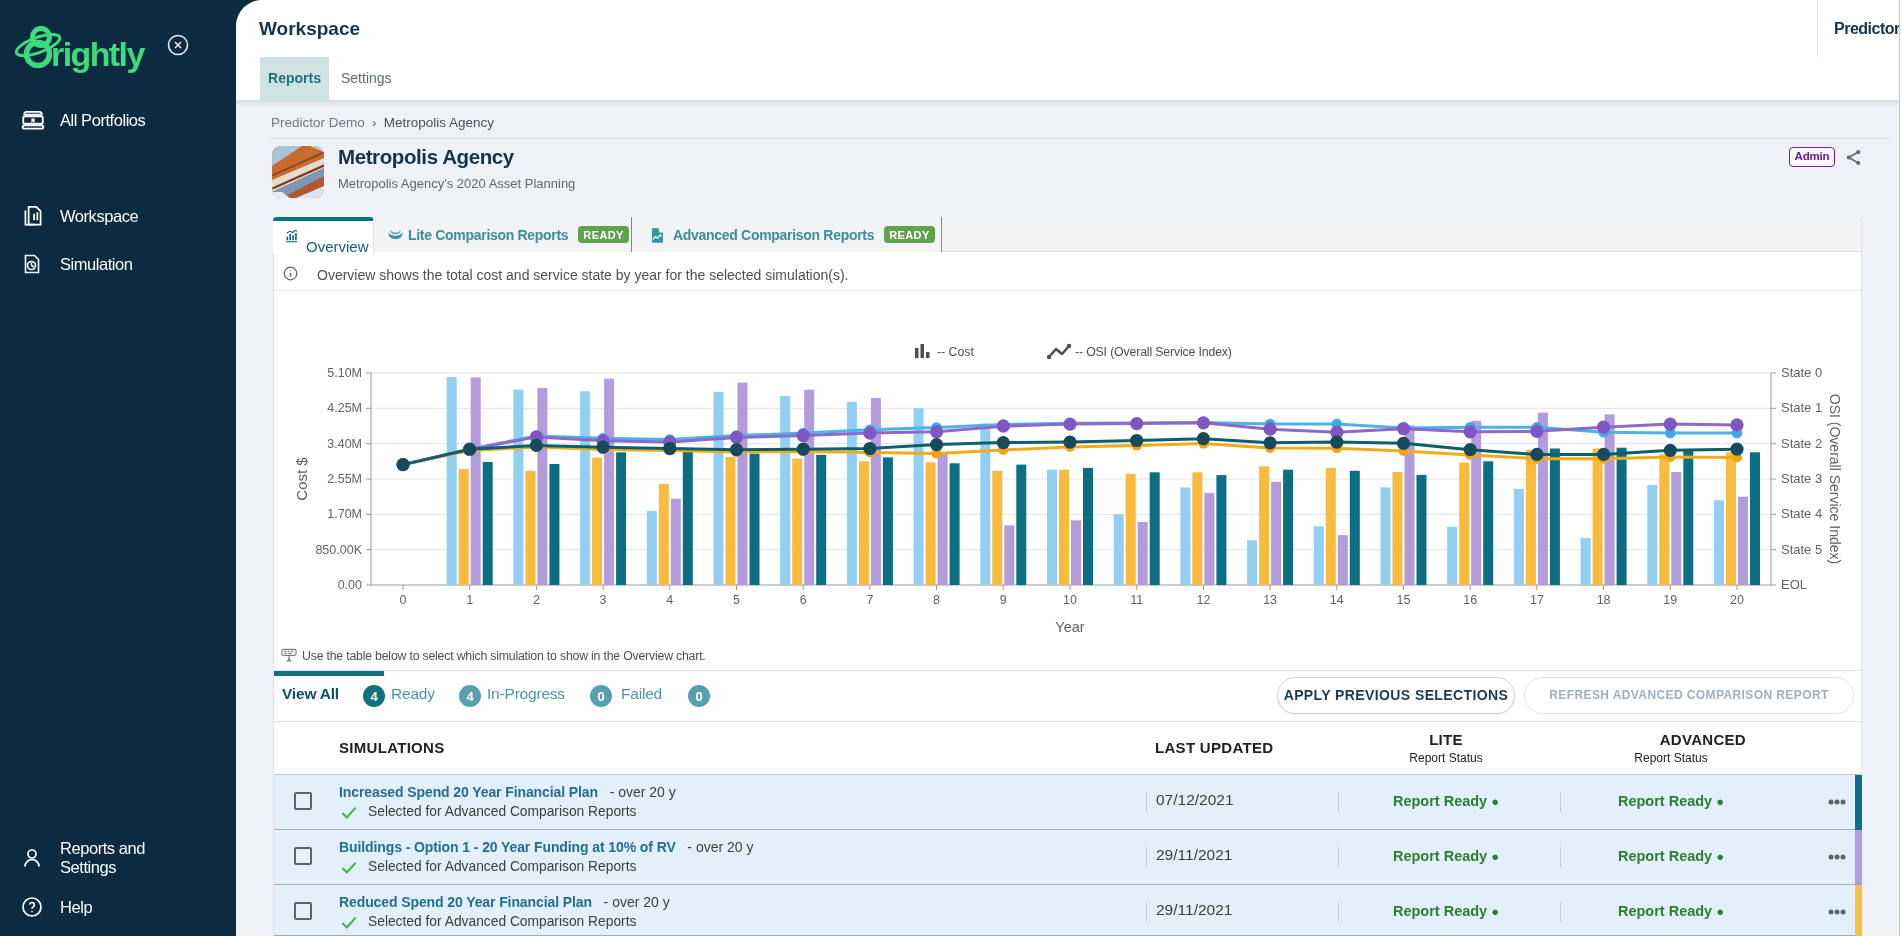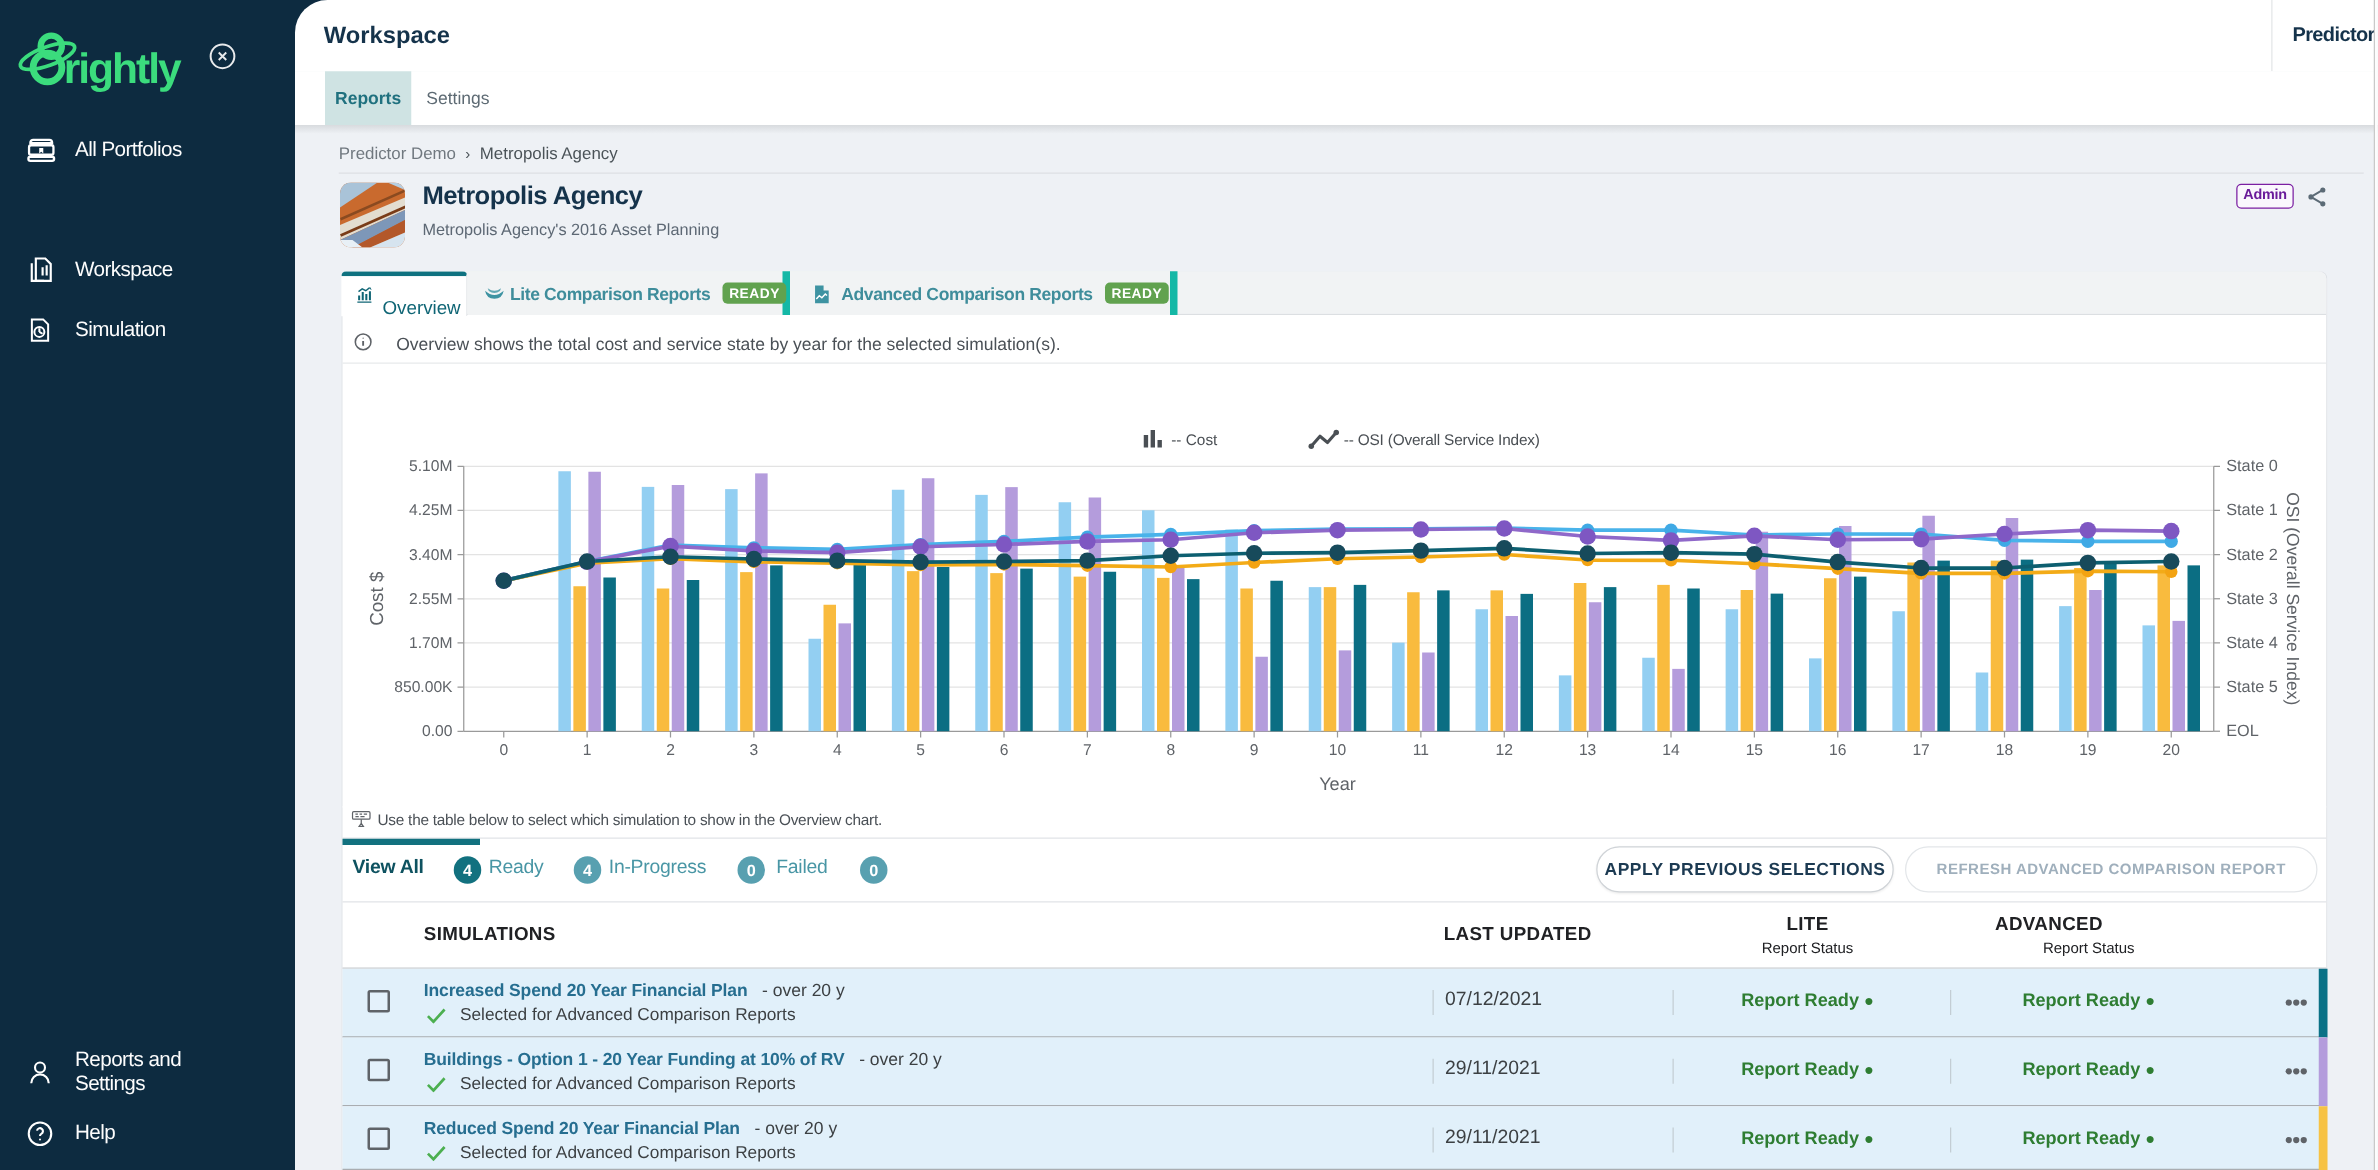--- a/index.html
+++ b/index.html
@@ -4,21 +4,21 @@
 body{width:1902px;height:936px;overflow:hidden;position:relative;background:#eef1f5;font-family:"Liberation Sans",sans-serif;-webkit-font-smoothing:antialiased}
 .abs{position:absolute}
 .sidebar{position:absolute;left:0;top:0;width:236px;height:936px;background:#0d2b40;color:#fff}
 .navitem{position:absolute;left:0;width:204px;height:48px}
 .navitem svg{position:absolute;left:20px;top:50%;transform:translateY(-50%)}
 .navitem span{position:absolute;left:60px;top:50%;transform:translateY(-50%);font-size:16.5px;color:#fdfdfd;letter-spacing:-0.45px}
 .topbar{position:absolute;left:236px;top:0;width:1666px;height:57px;background:#fff;border-top-left-radius:26px}
 .tabstrip{position:absolute;left:236px;top:57px;width:1666px;height:43px;background:#fff}
 .strip-shadow{position:absolute;left:236px;top:100px;width:1666px;height:7px;background:linear-gradient(#d8dbde,rgba(238,241,245,0))}
 .card{position:absolute;left:273px;top:217px;width:1589px;height:719px;background:#fff;border:1px solid #dfe2e6;border-bottom:none;border-radius:6px 6px 0 0}
-.bigtab{position:absolute;top:217px;height:35px;background:#f1f3f4;border-right:6px solid #14b8a6;font-size:14px;letter-spacing:-0.3px;color:#3f8d9b;font-weight:bold;display:flex;align-items:center;white-space:nowrap}
+.bigtab{position:absolute;top:217px;height:35px;background:#f1f3f4;border-right:1px solid #14b8a6;font-size:14px;letter-spacing:-0.3px;color:#3f8d9b;font-weight:bold;display:flex;align-items:center;white-space:nowrap}
 .ready{display:inline-block;background:#61a24f;color:#fff;font-size:11px;font-weight:bold;letter-spacing:.5px;border-radius:4px;padding:2.5px 5px;margin-left:10px;letter-spacing:.4px}
 .fbadge{display:inline-flex;width:22px;height:22px;border-radius:50%;color:#fff;font-size:13px;font-weight:bold;align-items:center;justify-content:center;margin-left:14px}
 .vsep{position:absolute;width:1px;height:20px;background:#c3cdd4}
 .rready{position:absolute;width:150px;text-align:center;font-size:14.5px;font-weight:bold;color:#2e7d32}
 .cbox{position:absolute;width:18px;height:18px;border:2px solid #5f6368;border-radius:2px;background:#e4f1fb}
 </style></head><body>
 
 <div class="sidebar">
   <svg width="200" height="70" viewBox="0 0 200 70" style="position:absolute;left:4px;top:8px">
     <g fill="none" stroke="#3bdc7d">
@@ -98,21 +98,21 @@
   <polygon points="0,34 52,12 52,22 0,46" fill="#e3ddd0"></polygon>
   <polygon points="0,46 52,22 52,30 10,52" fill="#7d97b8"></polygon>
   <polygon points="10,52 52,30 52,40 24,52" fill="#b3582a"></polygon>
   <polygon points="24,52 52,40 52,52" fill="#d6e4ef"></polygon>
   <polygon points="0,52 0,46 10,46 18,52" fill="#e8f0f6"></polygon>
   <rect x="-2" y="30" width="58" height="2.2" transform="rotate(-24 26 31)" fill="#7a3c18"></rect>
   <rect x="-2" y="17" width="58" height="2" transform="rotate(-24 26 18)" fill="#8a4a20"></rect>
   <polygon points="38,0 52,0 52,6" fill="#b6cfe2"></polygon>
 </svg>
 <div class="abs" style="left:338px;top:145px;font-size:20.5px;letter-spacing:-0.4px;font-weight:bold;color:#15334b">Metropolis Agency</div>
-<div class="abs" style="left:338px;top:176px;font-size:13px;color:#5d6874">Metropolis Agency's 2016 Asset Planning</div>
+<div class="abs" style="left:338px;top:176px;font-size:13px;color:#5d6874">Metropolis Agency's 2020 Asset Planning</div>
 
 <div class="abs" style="left:1789px;top:147px;width:46px;height:20px;border:1.5px solid #7b1fa2;border-radius:4px;background:#faf7fd;color:#6a1b9a;font-size:11.5px;letter-spacing:-0.2px;font-weight:bold;text-align:center;line-height:17.5px">Admin</div>
 <svg width="19" height="19" viewBox="0 0 24 24" style="position:absolute;left:1844px;top:148px" fill="#5c6b76">
   <circle cx="18" cy="5" r="2.6"></circle>
     <circle cx="6" cy="12" r="2.6"></circle>
     <circle cx="18" cy="19" r="2.6"></circle>
   <path d="M6 12 L18 5 M6 12 L18 19" stroke="#5c6b76" stroke-width="2" fill="none"></path>
 </svg>
 
 <div class="card"></div>
@@ -434,21 +434,21 @@
 <div class="fbadge" style="position:absolute;left:674px;top:685px;background:#58a0b0">0</div>
 
 <div class="abs" style="left:1277px;top:677px;width:238px;height:37px;border:1px solid #cfd3d7;border-radius:19px;background:#fff;text-align:center;line-height:35px;font-size:14px;font-weight:bold;letter-spacing:.4px;color:#1c3a52;box-shadow:0 1px 2px rgba(0,0,0,.08)">APPLY PREVIOUS SELECTIONS</div>
 <div class="abs" style="left:1524px;top:677px;width:330px;height:37px;border:1px solid #e3e6e9;border-radius:19px;background:#fff;text-align:center;line-height:35px;font-size:12px;font-weight:bold;letter-spacing:.4px;color:#9fafbc">REFRESH ADVANCED COMPARISON REPORT</div>
 <div class="abs" style="left:274px;top:721px;width:1587px;height:1px;background:#e1e4e7"></div>
 
 <div class="abs" style="left:339px;top:739px;font-size:15px;font-weight:bold;color:#202124;letter-spacing:.3px">SIMULATIONS</div>
 <div class="abs" style="left:1155px;top:739px;font-size:15px;font-weight:bold;color:#202124;letter-spacing:.3px">LAST UPDATED</div>
 <div class="abs" style="left:1371px;top:731px;width:150px;text-align:center;font-size:15px;font-weight:bold;color:#202124;letter-spacing:.3px">LITE</div>
 <div class="abs" style="left:1371px;top:751px;width:150px;text-align:center;font-size:12px;color:#202124">Report Status</div>
-<div class="abs" style="left:1596px;top:731px;width:150px;text-align:left;font-size:15px;font-weight:bold;color:#202124;letter-spacing:.3px">ADVANCED</div>
+<div class="abs" style="left:1596px;top:731px;width:150px;text-align:right;font-size:15px;font-weight:bold;color:#202124;letter-spacing:.3px">ADVANCED</div>
 <div class="abs" style="left:1596px;top:751px;width:150px;text-align:center;font-size:12px;color:#202124">Report Status</div>
 <div class="abs" style="left:274px;top:774px;width:1587px;height:1px;background:#c6cacd"></div>
 
 <div class="abs" style="left:274px;top:775px;width:1587px;height:55px;background:#e1f0fa;border-bottom:1px solid #a9adb1"></div>
 <div class="abs" style="left:1855px;top:775px;width:7px;height:55px;background:#0a7186"></div>
 <div class="cbox" style="left:294px;top:792px"></div>
 <div class="abs" style="left:339px;top:784px;font-size:14px;letter-spacing:-0.1px;font-weight:bold;color:#266e90">Increased Spend 20 Year Financial Plan<span style="font-weight:normal;color:#3c4043;font-size:14px;letter-spacing:0">&nbsp;&nbsp; - over 20 y</span></div>
 <svg width="16" height="13" viewBox="0 0 18 14" style="position:absolute;left:341px;top:806px">
     <path d="M1.5 7.5 L6.5 12.5 L16.5 1.5" fill="none" stroke="#4caf50" stroke-width="2.4"></path>
   </svg>

